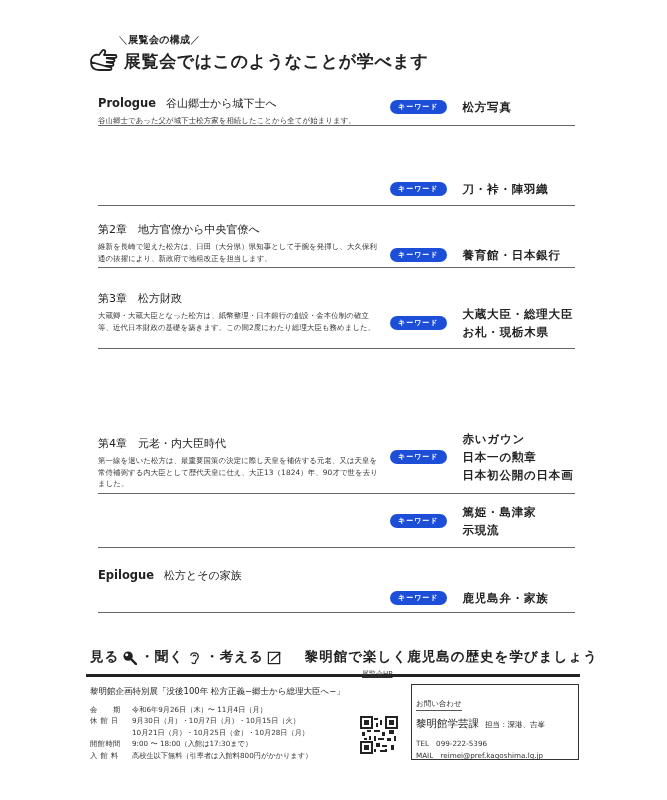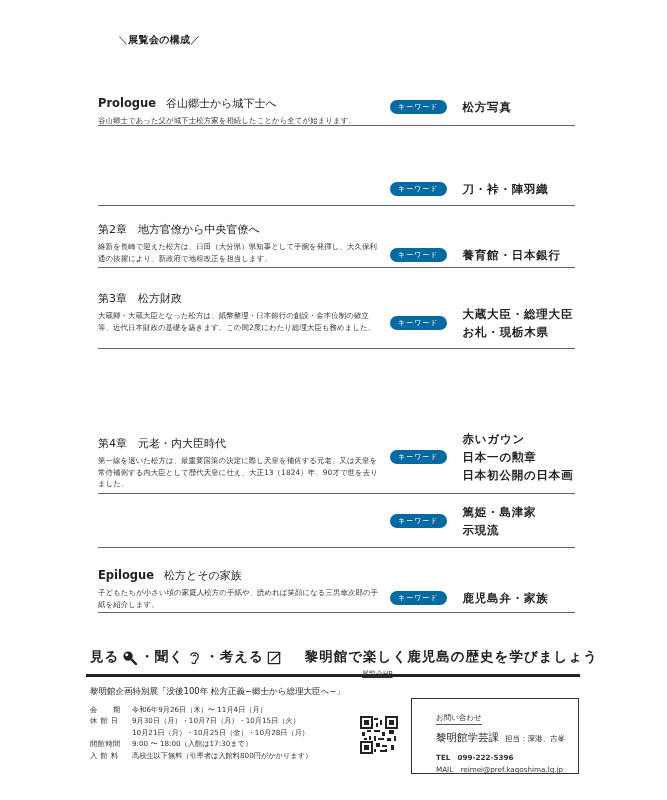--- a/index.html
+++ b/index.html
@@ -13,54 +13,60 @@
   .hand-icon { width: 30px; height: 26px; margin-right: 6px; }
   .main-title { font-size: 17px; font-weight: bold; color: #222; letter-spacing: 0.6px; }
 
   .section { position: absolute; left: 98px; width: 477px; border-bottom: 1.5px solid #666; }
   .sec-left { position: absolute; left: 0; top: 0; width: 285px; }
   .sec-title { font-size: 11px; color: #222; white-space: nowrap; }
   .sec-title .en { font-weight: bold; font-size: 11.5px; margin-right: 10px; }
   .sec-title .jp { font-size: 11px; }
   .sec-desc { font-size: 7.4px; line-height: 11.5px; color: #333; margin-top: 4px; letter-spacing: 0.1px; }
   .sec-right { position: absolute; left: 292px; display: flex; align-items: center; }
-  .kw-badge { background: #0369a1; color: #fff; font-size: 7px; font-weight: normal; border-radius: 8px; padding: 2px 8px; letter-spacing: 1px; margin-right: 16px; white-space: nowrap; }
+  .kw-badge { background: #1d4ed8; color: #fff; font-size: 7px; font-weight: bold; border-radius: 8px; padding: 2px 8px; letter-spacing: 1px; margin-right: 16px; white-space: nowrap; }
   .kw-text { font-size: 11.5px; font-weight: bold; color: #222; line-height: 18px; letter-spacing: 0.8px; }
 
   .slogan { position: absolute; left: 90px; top: 648px; display: flex; align-items: center; font-size: 13.5px; font-weight: bold; color: #222; letter-spacing: 1px; }
   .slogan .ico { display: inline-block; width: 15px; height: 15px; margin: 0 3px; }
   .slogan .gap { width: 20px; display: inline-block; }
   .slogan-line { position: absolute; left: 86px; top: 674px; width: 494px; height: 3px; background: #222; }
 
   .event-title { position: absolute; left: 90px; top: 686px; font-size: 8.5px; color: #222; white-space: nowrap; }
   .info-table { position: absolute; left: 90px; top: 704px; font-size: 7.2px; color: #333; }
   .info-row { display: flex; height: 11.5px; align-items: center; }
   .info-label { width: 42px; letter-spacing: 0.5px; white-space: nowrap; }
   .info-val { white-space: nowrap; }
 
   .qr-label { position: absolute; left: 362px; top: 669px; font-size: 7px; color: #333; text-decoration: underline; }
   .qr { position: absolute; left: 360px; top: 716px; width: 38px; height: 38px; }
 
-  .contact-box { position: absolute; left: 411px; top: 684px; width: 168px; height: 76px; border: 1.3px solid #333; padding: 6px 24px; margin-top: 14px; }
+  .contact-box { position: absolute; left: 411px; top: 684px; width: 168px; height: 76px; border: 1.3px solid #333; padding: 6px 4px; }
   .contact-head { font-size: 7.5px; color: #333; border-bottom: 1px solid #555; display: inline-block; padding-bottom: 1px; }
   .contact-org { margin-top: 6px; font-size: 10.5px; color: #222; white-space: nowrap; }
   .contact-org .person { font-size: 7.5px; margin-left: 6px; }
   .contact-tel, .contact-mail { font-size: 7.2px; color: #333; white-space: nowrap; }
-  .contact-tel { margin-top: 8px; font-weight: bold; }
+  .contact-tel { margin-top: 8px; }
   .contact-mail { margin-top: 2px; }
 </style>
 </head>
 <body>
 
 <div class="page">
 
   <div class="subtitle">
     <span class="slash">＼</span><span>展覧会の構成</span><span class="slash">／</span>
   </div>
 
+  <div class="title-row">
+    <svg class="hand-icon" viewBox="0 0 30 26">
+      <path d="M3 14 C3 8 7 6 11 7 L14 3 C15 1 18 2 17 5 L16 7 L27 7 C29 7 29 10 27 10 L18 10 M18 10 L25 11 C27 11 27 14 25 14 L18 14 M18 14 L24 15 C26 15 26 18 24 18 L17 18 M17 18 L22 19 C24 19 24 22 22 22 L11 22 C6 22 3 19 3 14 Z" fill="none" stroke="#222" stroke-width="1.8" stroke-linejoin="round"></path>
+    </svg>
+    <div class="main-title">展覧会ではこのようなことが学べます</div>
+  </div>
 
   <div class="section" style="top:96px;height:30px;">
     <div class="sec-left">
       <div class="sec-title"><span class="en">Prologue</span><span class="jp">谷山郷士から城下士へ</span></div>
       <div class="sec-desc">谷山郷士であった父が城下士松方家を相続したことから全てが始まります。</div>
     </div>
     <div class="sec-right" style="top:2px;">
       <span class="kw-badge">キーワード</span>
       <div class="kw-text">
           <div>松方写真</div>
@@ -128,21 +134,20 @@
       <div class="kw-text">
         <div>篤姫・島津家</div>
         <div>示現流</div>
       </div>
     </div>
   </div>
 
   <div class="section" style="top:568px;height:45px;">
     <div class="sec-left">
       <div class="sec-title"><span class="en">Epilogue</span><span class="jp">松方とその家族</span></div>
-      <div class="sec-desc">子どもたちが小さい頃の家庭人松方の手紙や、読めれば笑顔になる三男幸次郎の手紙を紹介します。</div>
     </div>
     <div class="sec-right" style="top:21px;">
       <span class="kw-badge">キーワード</span>
       <div class="kw-text">
           <div>鹿児島弁・家族</div>
         </div>
     </div>
   </div>
 
   <div class="slogan">

